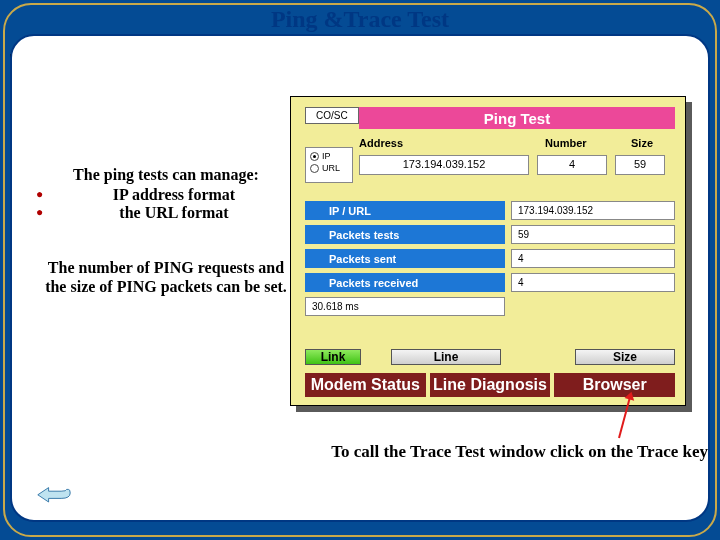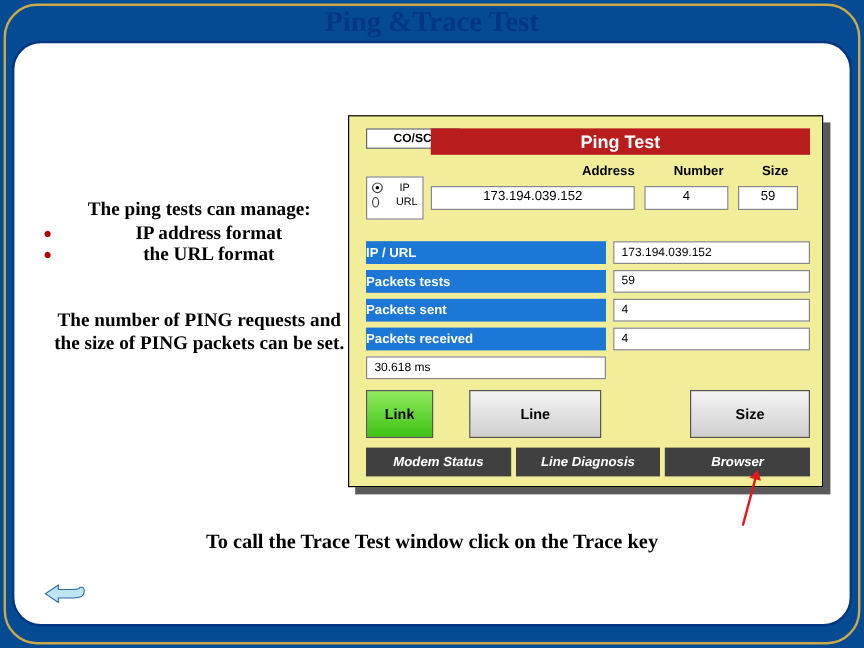--- a/index.html
+++ b/index.html
@@ -67,21 +67,21 @@
   .lt-head { font-weight: bold; margin-bottom: 2px; }
   .lt-item { font-weight: bold; padding-left: 16px; position: relative; }
   .lt-item::before {
     content: "●"; position: absolute; left: 0; top: 1px;
     font-size: 12px; color: #b00000;
   }
   .lt-para { font-weight: bold; margin-top: 36px; line-height: 1.2; }
   .bottom-line {
     position: absolute;
     left: 0; right: 0; bottom: 58px;
-    text-align: center;
+    text-align: right;
     font-weight: bold;
     font-size: 17px;
   }
   .back-arrow {
     position: absolute;
     left: 24px; bottom: 16px;
     width: 36px; height: 22px;
   }
   
   .device-wrap {
@@ -103,49 +103,49 @@
     font-size: 11px;
     color: #000;
   }
   .dev-head {
     position: absolute;
     left: 14px; top: 10px;
     display: flex; align-items: flex-start; gap: 6px;
   }
   .co-sc {
     background: #fff; border: 1px solid #666;
-    padding: 2px 22px; font-size: 10px; font-weight: bold;
+    padding: 2px 10px; font-size: 10px; font-weight: normal;
   }
   .dev-titlebar {
     position: absolute;
     left: 68px; right: 10px; top: 10px; height: 22px;
-    background: #b91c1c;
+    background: #ec4899;
     color: #fff;
     font-weight: bold; font-size: 15px;
     display: flex; align-items: center; justify-content: center;
   }
   .dev-cols {
     position: absolute;
     left: 68px; right: 10px; top: 40px;
     display: grid;
     grid-template-columns: 170px 70px 50px;
-    gap: 4px;
+    gap: 16px;
     font-weight: bold;
     font-size: 11px;
-    text-align: right;
+    text-align: left;
   }
   .radio-box {
     position: absolute;
     left: 14px; top: 50px;
     width: 48px; height: 36px;
     background: #fff; border: 1px solid #888;
     font-size: 9px;
     padding: 3px 4px;
   }
-  .radio-row { display: flex; align-items: center; gap: 14px; margin-bottom: 2px; text-align: right; }
+  .radio-row { display: flex; align-items: center; gap: 3px; margin-bottom: 2px; text-align: right; }
   .radio-dot {
     width: 9px; height: 9px; border-radius: 50%;
     border: 1px solid #444; display: inline-block; position: relative;
   }
   .radio-dot.on::after {
     content: ""; position: absolute; left: 2px; top: 2px;
     width: 3px; height: 3px; background: #000; border-radius: 50%;
   }
   .dev-inputs {
     position: absolute;
@@ -163,49 +163,49 @@
     position: absolute;
     left: 14px; right: 10px;
     height: 19px;
     display: grid;
     grid-template-columns: 200px 1fr;
     gap: 6px;
   }
   .res-label {
     background: #1d77d6; color: #fff;
     font-size: 11px; font-weight: bold;
-    display: flex; align-items: center; padding-left: 0;
+    display: flex; align-items: center; padding-left: 24px;
   }
   .res-val {
     background: #fff; border: 1px solid #888;
     font-size: 10px; display: flex; align-items: center;
     padding-left: 6px;
   }
   .btn-row {
     position: absolute;
     left: 14px; right: 10px; bottom: 40px;
     display: flex; gap: 30px; align-items: center;
   }
   .dev-btn {
-    height: 40px; border: 1px solid #555;
+    height: 16px; border: 1px solid #555;
     font-size: 12px; font-weight: bold;
     display: flex; align-items: center; justify-content: center;
     background: linear-gradient(#f4f4f4,#cfcfcf);
   }
   .btn-link  { width: 56px; background: linear-gradient(#8eea5d,#3fc214); color:#000; }
   .btn-start { width: 110px; }
   .btn-trace { width: 100px; margin-left: auto; }
   .bottom-bar {
     position: absolute;
     left: 14px; right: 10px; bottom: 8px; height: 24px;
     display: grid; grid-template-columns: 1fr 1fr 1fr; gap: 4px;
   }
   .bb-cell {
-    background: #404040; color:#fff; font-size: 11px; font-weight: bold;
-    display: flex; align-items: center; justify-content: center; font-style: italic;
+    background: #7f1d1d; color:#fff; font-size: 16px; font-weight: bold;
+    display: flex; align-items: center; justify-content: center;
   }
   .trace-arrow {
     position: absolute;
     right: 66px; bottom: -32px;
     width: 2px; height: 42px;
     background: #e01b1b;
     transform: rotate(15deg);
     transform-origin: bottom center;
   }
   .trace-arrow::before {

